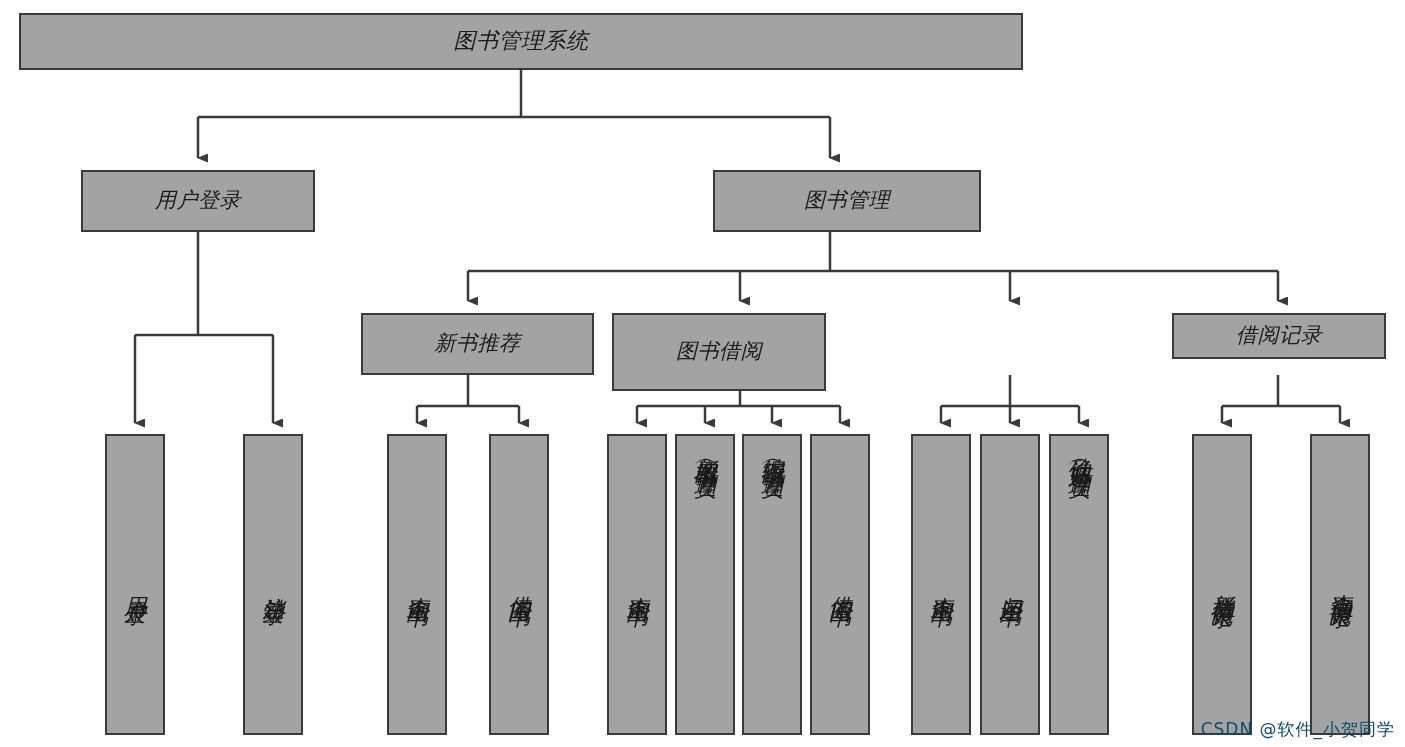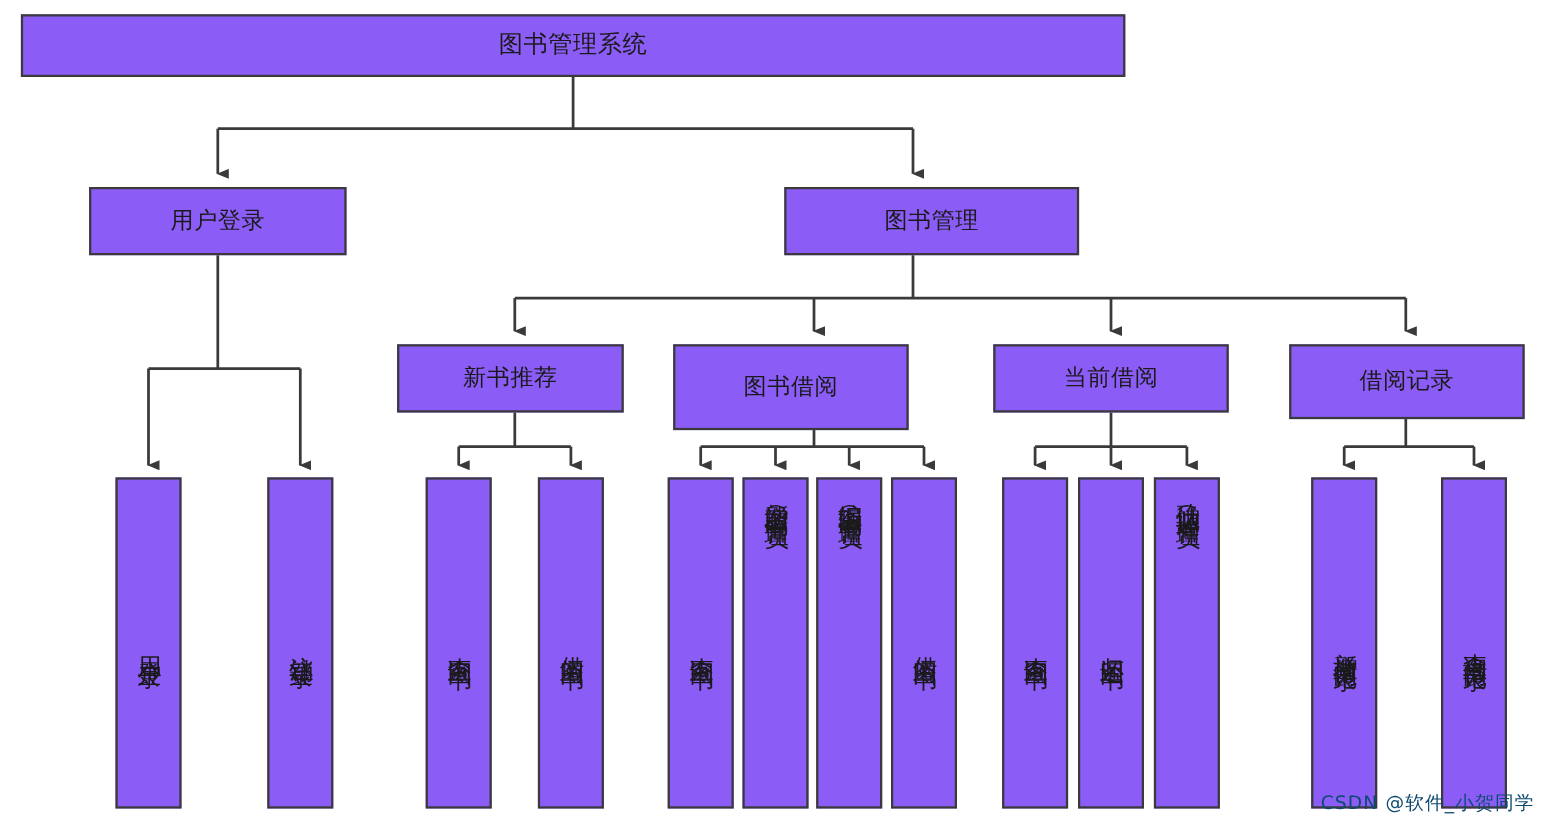--- a/index.html
+++ b/index.html
@@ -22,26 +22,27 @@
     position: absolute;
     left: 0;
     top: 0;
     width: 1405px;
     height: 747px;
     pointer-events: none;
   }
   .node {
     position: absolute;
     box-sizing: border-box;
-    background: #8b5cf6;
+    background: #a3a3a3;
     border: 2px solid #3a3a3a;
     display: flex;
     align-items: center;
     justify-content: center;
     color: #1a1a1a;
+    font-style: italic;
   }
   .node .label {
     display: block;
     text-align: center;
     line-height: 1.22;
     letter-spacing: 0.5px;
   }
   .node.horizontal .label {
     font-size: 21px;
     white-space: nowrap;
@@ -153,33 +154,30 @@
   </div>
 
   <div class="node horizontal" style="left:81px; top:170px; width:234px; height:62px;">
     <span class="label">用户登录</span>
   </div>
 
   <div class="node horizontal" style="left:713px; top:170px; width:268px; height:62px;">
     <span class="label">图书管理</span>
   </div>
 
-  <div class="node horizontal" style="left:361px; top:313px; width:206px; height:62px;">
+  <div class="node horizontal" style="left:361px; top:313px; width:233px; height:62px;">
     <span class="label">新书推荐</span>
   </div>
 
   <div class="node horizontal" style="left:612px; top:313px; width:214px; height:78px;">
     <span class="label">图书借阅</span>
   </div>
 
-  <div class="node horizontal" style="left:903px; top:313px; width:214px; height:62px;">
-    <span class="label">当前借阅</span>
-  </div>
-
-  <div class="node horizontal" style="left:1172px; top:313px; width:214px; height:68px;">
+
+  <div class="node horizontal" style="left:1172px; top:313px; width:214px; height:46px;">
     <span class="label">借阅记录</span>
   </div>
 
   <div class="node vertical" style="left:105px; top:434px; width:60px; height:301px;">
     <div class="vwrap">
       <span class="label">用户登录</span>
     </div>
   </div>
 
   <div class="node vertical" style="left:243px; top:434px; width:60px; height:301px;">

